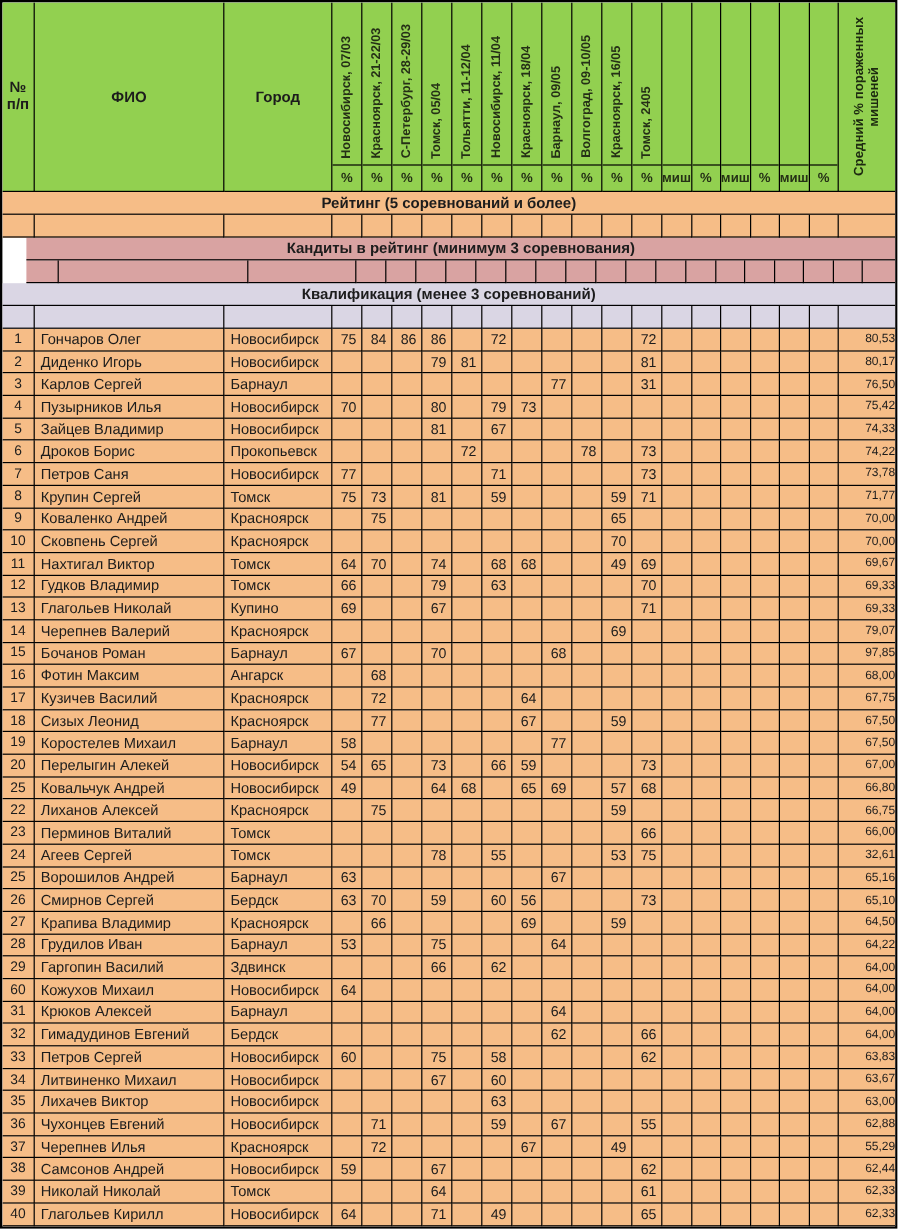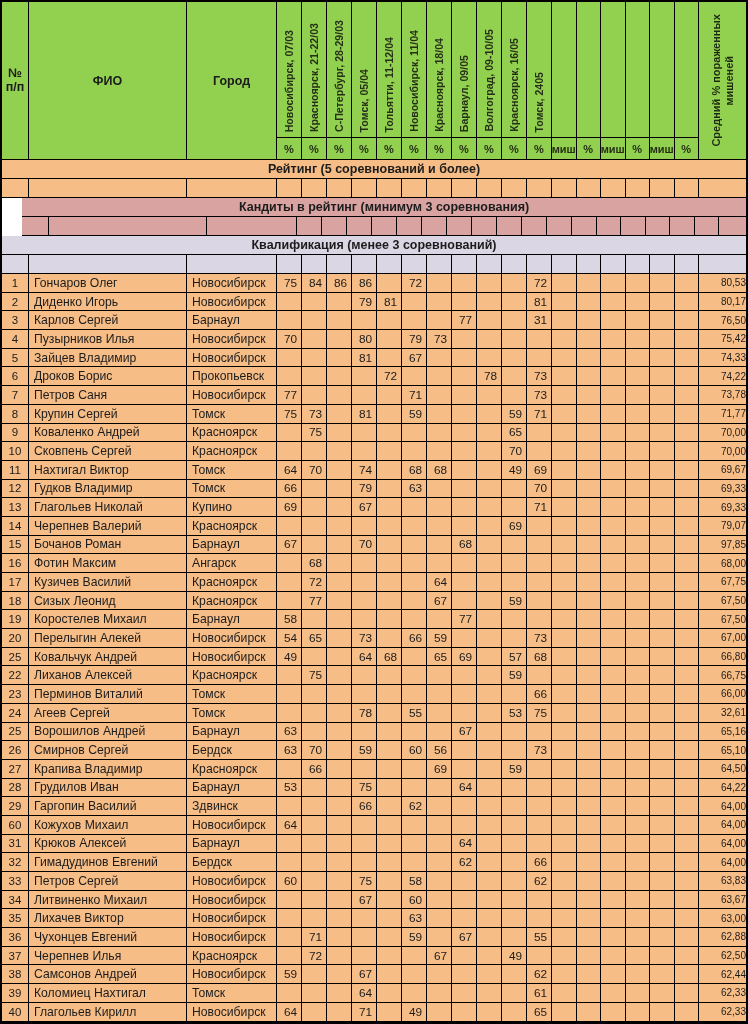--- a/index.html
+++ b/index.html
@@ -1072,21 +1072,21 @@
         <div class="c scorec"></div>
         <div class="c scorec"></div>
         <div class="c scorec">49</div>
         <div class="c scorec"></div>
         <div class="c scorec"></div>
         <div class="c scorec"></div>
         <div class="c scorec"></div>
         <div class="c scorec"></div>
         <div class="c scorec"></div>
         <div class="c scorec"></div>
-        <div class="c avgvc">62,50</div>
+        <div class="c avgvc">55,29</div>
       </div>
       <div class="row drow bg-peach">
         <div class="c numc">38</div>
         <div class="c namec">Самсонов Андрей</div>
         <div class="c cityc">Новосибирск</div>
         <div class="c scorec">59</div>
         <div class="c scorec"></div>
         <div class="c scorec"></div>
         <div class="c scorec">67</div>
         <div class="c scorec"></div>
@@ -1099,21 +1099,21 @@
         <div class="c scorec"></div>
         <div class="c scorec"></div>
         <div class="c scorec"></div>
         <div class="c scorec"></div>
         <div class="c scorec"></div>
         <div class="c scorec"></div>
         <div class="c avgvc">62,44</div>
       </div>
       <div class="row drow bg-peach">
         <div class="c numc">39</div>
-        <div class="c namec">Коломиец Нахтигал</div>
+        <div class="c namec">Николай Николай</div>
         <div class="c cityc">Томск</div>
         <div class="c scorec"></div>
         <div class="c scorec"></div>
         <div class="c scorec"></div>
         <div class="c scorec">64</div>
         <div class="c scorec"></div>
         <div class="c scorec"></div>
         <div class="c scorec"></div>
         <div class="c scorec"></div>
         <div class="c scorec"></div>

